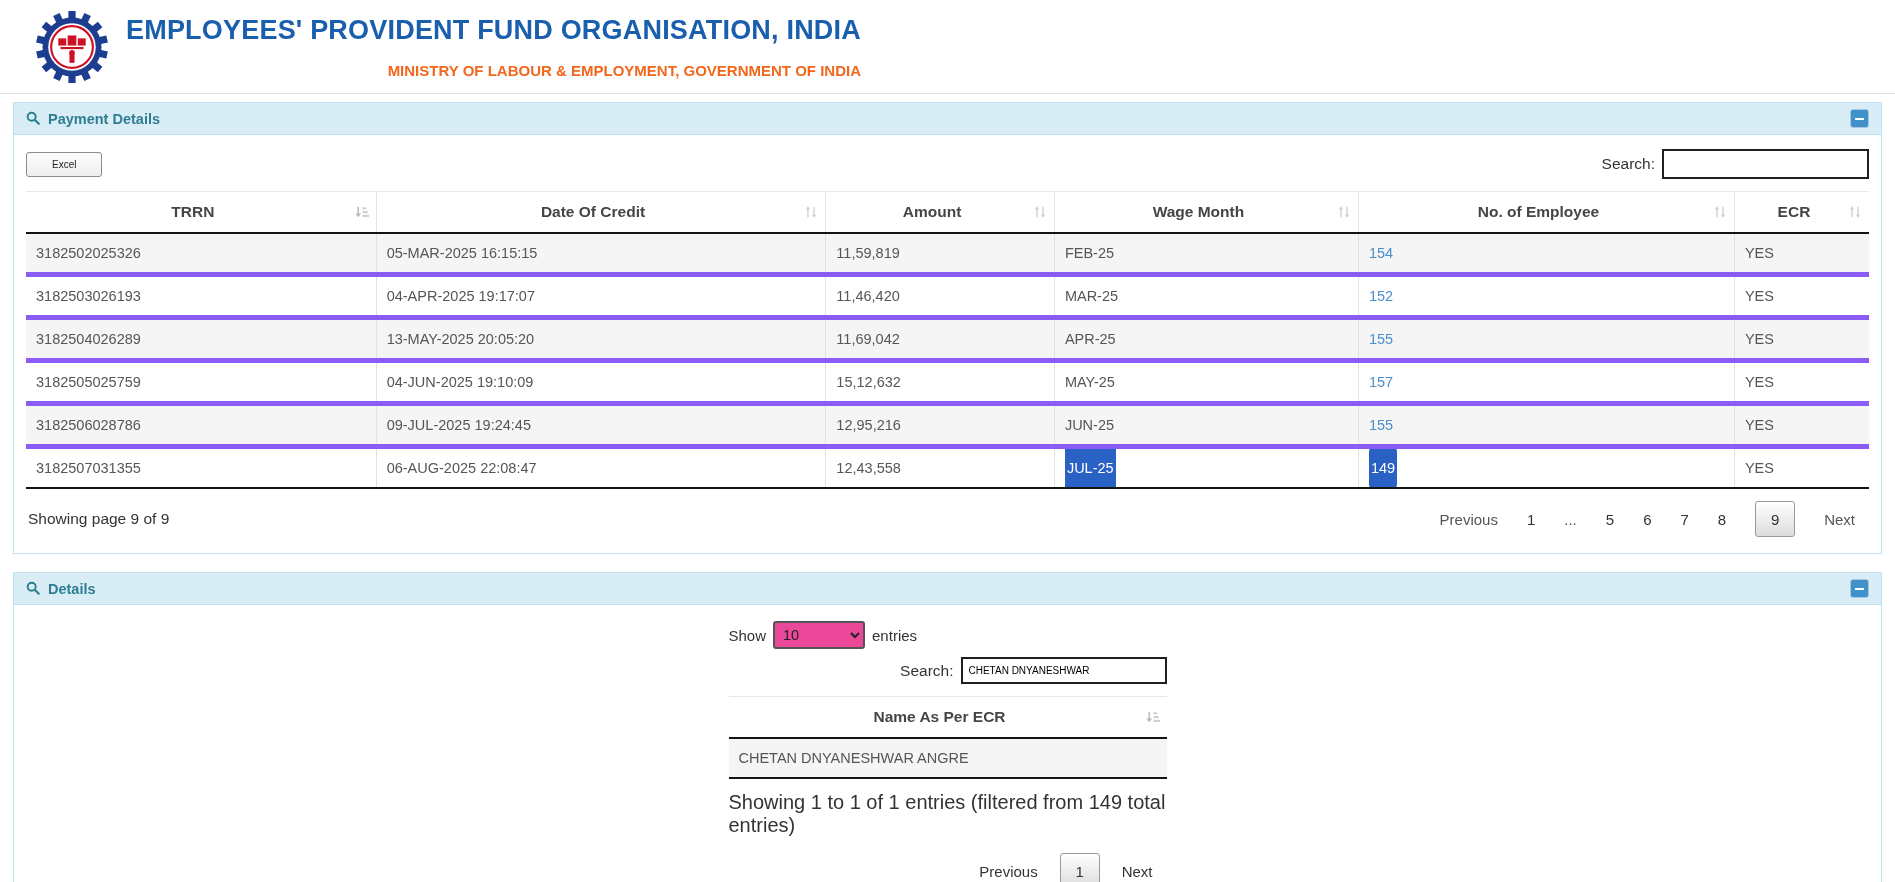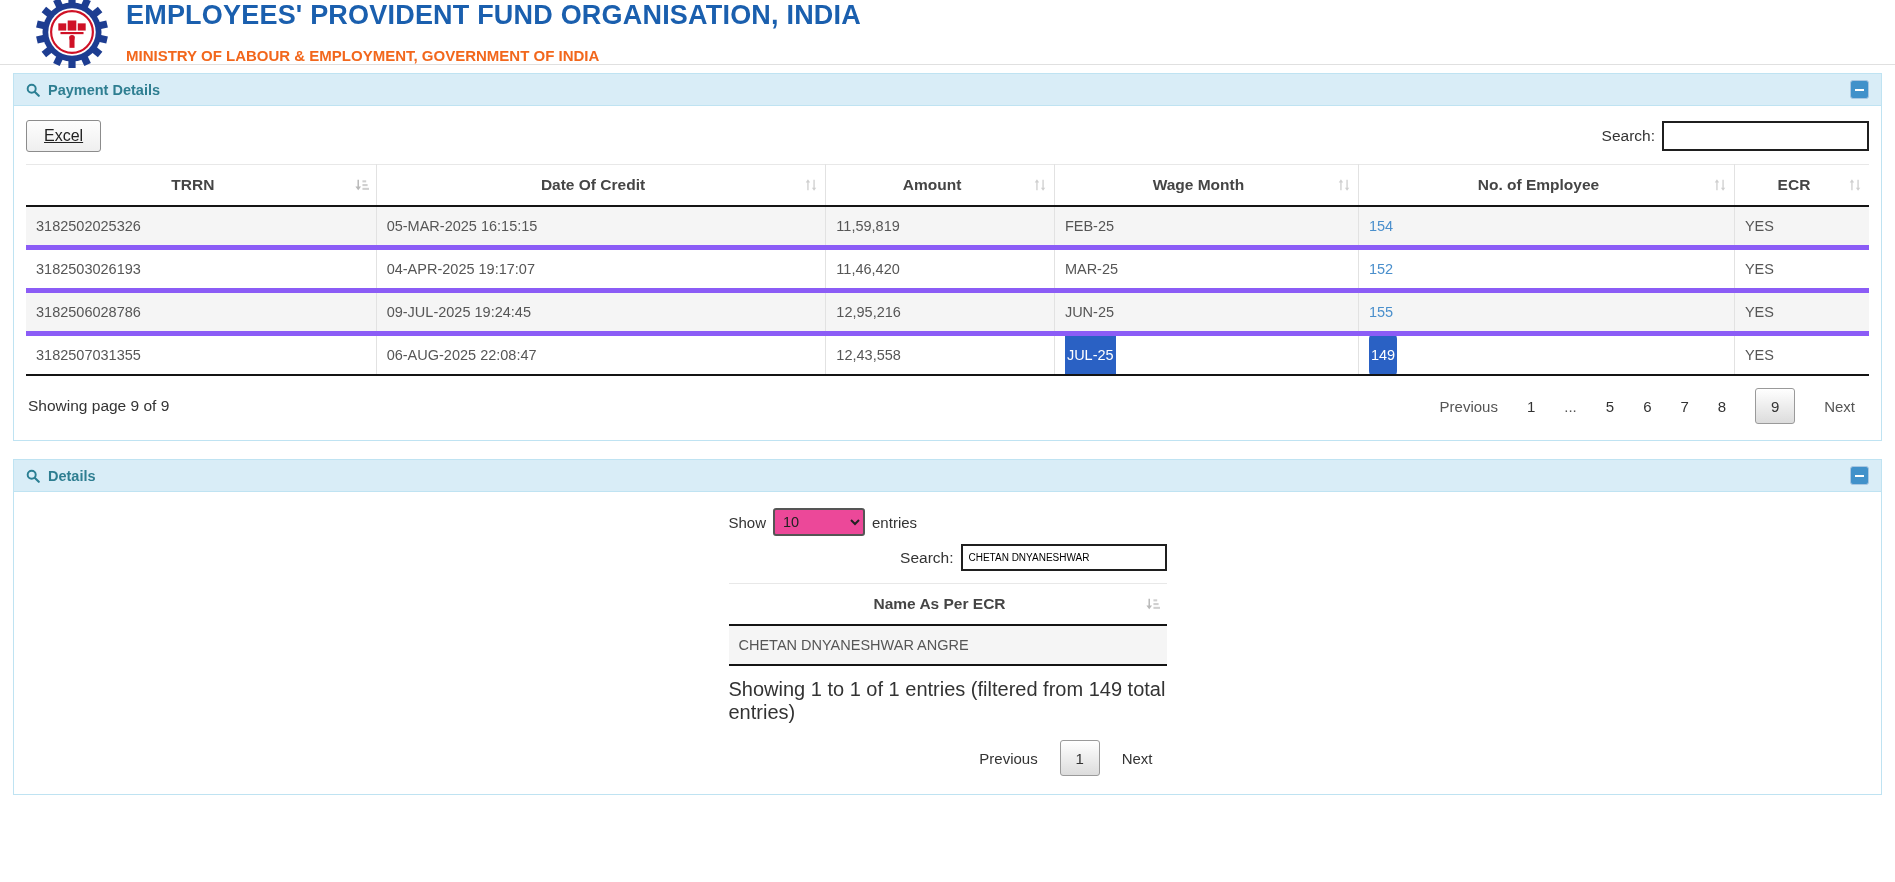--- a/index.html
+++ b/index.html
@@ -1,42 +1,42 @@
 <!DOCTYPE html>
 <html><head>
 <meta charset="utf-8">
 <style>
   * { margin:0; padding:0; box-sizing:border-box; }
   html,body { width:1895px; height:882px; background:#fff;
     font-family:"Liberation Sans","DejaVu Sans",sans-serif; color:#333; }
 
   
-  .site-header { height:65px; display:flex; align-items:center; padding-left:36px;
-    background:#fff; border-bottom:1px solid #e0e0e0; }
+  .site-header { height:94px; display:flex; align-items:center; padding-left:36px;
+    background:#fff; border-bottom:1px solid #e0e0e0;text-align:right; }
   .logo-wrap { width:72px; height:72px; flex:0 0 auto; }
   .brand { margin-left:18px; }
   .brand-title { color:#1a5fae; font-size:27px; font-weight:bold; letter-spacing:.2px; }
   .brand-sub { color:#f2671c; font-size:15px; font-weight:bold; margin-top:16px; }
 
   
   .panel { margin:8px 13px 18px; border:1px solid #bfe3f2; background:#fff; }
   .panel-heading { background:#d9edf7; border-bottom:1px solid #bfe3f2;
     padding:6px 12px; display:flex; align-items:center; justify-content:space-between; }
-  .panel-title { display:flex; align-items:center; gap:8px;
+  .panel-title { display:flex; gap:8px;
     color:#2e7e91; font-weight:bold; font-size:14.5px; }
   .collapse-btn { width:19px; height:19px; border-radius:3px; background:#4191ca;
     border:1px solid #a9c7e2; display:flex; align-items:center; justify-content:center;
     cursor:pointer; }
   .collapse-btn::after { content:""; width:9px; height:2px; background:#fff; display:block; }
   .panel-body { padding:14px 12px 12px; background:#fff; }
 
   
   .pay-toolbar { display:flex; justify-content:space-between; align-items:center; margin-bottom:12px; }
-  .btn-excel { font-size:16px; color:#222; padding:6px 17px;
-    background:linear-gradient(#fdfdfd,#efefef); border:1px solid #8c8c8c; border-radius:3px; cursor:pointer;text-decoration:underline; }
+  .btn-excel { font-size:10px; color:#222; padding:6px 25px;
+    background:linear-gradient(#fdfdfd,#efefef); border:1px solid #8c8c8c; border-radius:3px; cursor:pointer; }
   .search-box { display:flex; align-items:center; gap:7px; font-size:15.5px; color:#333; }
   .search-box input { width:207px; height:30px; border:2px solid #1f1f1f; font-size:15px; padding:2px 6px; }
 
   
   table.grid { width:100%; border-collapse:collapse; table-layout:fixed; border-top:1px solid #e8e8e8; }
   table.grid th { position:relative; font-size:15.5px; font-weight:bold; color:#454545;
     text-align:center; padding:11px 26px 11px 10px; border-bottom:2px solid #141414;
     border-right:1px solid #e2e2e2; cursor:pointer; }
   table.grid th:last-child { border-right:none; }
   table.grid td { font-size:14.5px; color:#565656; text-align:left; padding:11px 10px;
@@ -213,20 +213,36 @@
         </tr>
         <tr>
           <td>3182503026193</td>
           <td>04-APR-2025 19:17:07</td>
           <td>11,46,420</td>
           <td>MAR-25</td>
           <td><a class="emp-link">152</a></td>
           <td>YES</td>
         </tr>
         <tr>
+          <td>3182504026289</td>
+          <td>13-MAY-2025 20:05:20</td>
+          <td>11,69,042</td>
+          <td>APR-25</td>
+          <td><a class="emp-link">155</a></td>
+          <td>YES</td>
+        </tr>
+        <tr>
+          <td>3182505025759</td>
+          <td>04-JUN-2025 19:10:09</td>
+          <td>15,12,632</td>
+          <td>MAY-25</td>
+          <td><a class="emp-link">157</a></td>
+          <td>YES</td>
+        </tr>
+        <tr>
           <td>3182506028786</td>
           <td>09-JUL-2025 19:24:45</td>
           <td>12,95,216</td>
           <td>JUN-25</td>
           <td><a class="emp-link">155</a></td>
           <td>YES</td>
         </tr>
         <tr>
           <td>3182507031355</td>
           <td>06-AUG-2025 22:08:47</td>

